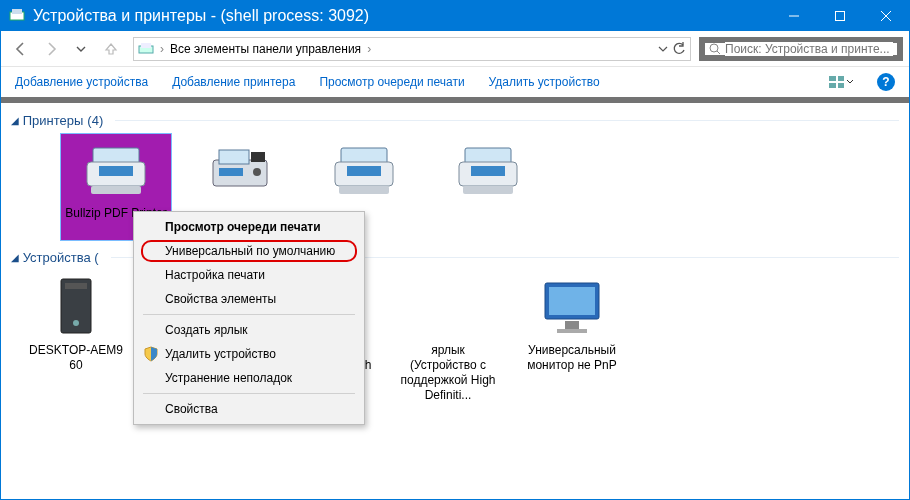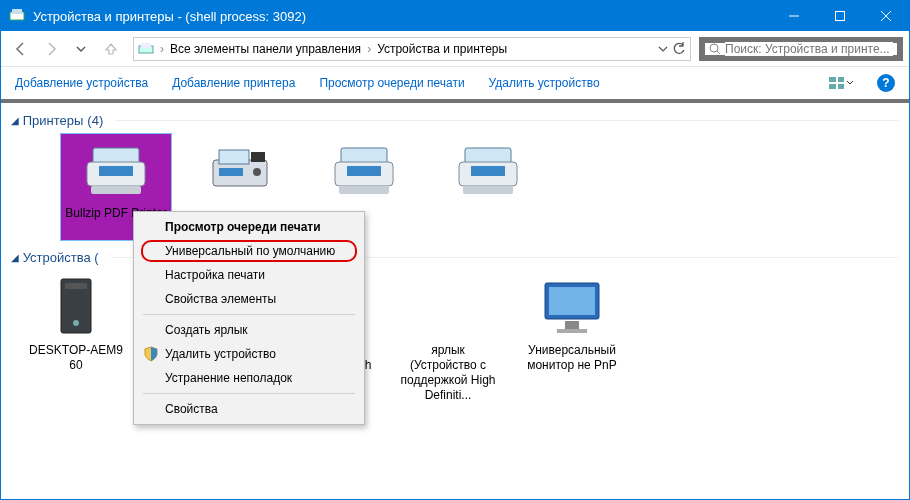--- a/index.html
+++ b/index.html
@@ -1,32 +1,32 @@
 <!DOCTYPE html>
 <html><head>
 <meta charset="utf-8">
 <style>
   * { box-sizing: border-box; margin: 0; padding: 0; font-family: "Segoe UI", Tahoma, sans-serif; }
   body { width: 910px; height: 500px; overflow: hidden; background: #fff; font-size: 12px; color: #000; border: 1px solid #0078d7; }
   
   .titlebar { height: 30px; background: #0078d7; color: #fff; display: flex; align-items: center; }
   .titlebar .icon { width: 16px; height: 16px; margin: 0 8px; }
-  .titlebar .title { flex: 1; font-size: 13px; }
+  .titlebar .title { flex: 1; font-size: 16px; }
   .titlebar .winbtn { width: 46px; height: 30px; display: flex; align-items: center; justify-content: center; }
   
   .navbar { height: 36px; display: flex; align-items: center; border-bottom: 1px solid #e5e5e5; padding: 0 6px; gap: 2px; }
   .navbtn { width: 28px; height: 28px; display: flex; align-items: center; justify-content: center; color: #555; border-radius: 2px; }
   .navbtn.disabled { color: #bbb; }
   .addr { flex: 1; height: 24px; border: 1px solid #ccc; display: flex; align-items: center; padding: 0 4px; gap: 6px; margin: 0 6px; font-size: 12px; }
   .addr .sep { color: #888; }
   .addr .refresh { margin-left: auto; display:flex; align-items:center; gap:4px; color:#555; }
   .search { width: 204px; height: 24px; border: 6px solid #737373; display: flex; align-items: center; padding: 0 4px; color: #888; gap: 4px; }
   .search input { border: none; outline: none; font-size: 12px; width: 100%; color: #333; }
   
-  .toolbar { height: 36px; display: flex; align-items: center; padding: 0 14px; gap: 24px; border-bottom: 4px solid #737373; color: #0066cc; font-size: 12px; }
+  .toolbar { height: 36px; display: flex; align-items: center; padding: 0 14px; gap: 24px; border-bottom: 6px solid #737373; color: #0066cc; font-size: 12px; }
   .toolbar .tool { cursor: default; }
   .toolbar .spacer { flex: 1; }
   .toolbar .iconbtn { width: 24px; height: 24px; display: flex; align-items: center; justify-content: center; color: #333; }
   .helpbtn { width:18px; height:18px; border-radius:50%; background:#0078d7; color:#fff; display:flex; align-items:center; justify-content:center; font-size:12px; font-weight:bold; }
   
   .content { padding: 6px 10px 10px 10px; position: relative; height: calc(500px - 30px - 36px - 36px); overflow: hidden; }
   .group-header { display: flex; align-items: center; color: #1a4e8a; font-size: 13px; margin: 4px 0 6px 0; gap: 4px; }
   .group-header .chev { font-size: 10px; }
   .group-header .line { flex:1; height:1px; background:#e6eef6; margin-left:8px; }
   .items { display: flex; flex-wrap: wrap; gap: 10px 14px; margin-left: 10px; }
@@ -97,21 +97,20 @@
   <div class="addr">
     <span>
       <svg width="16" height="16">
           <rect x="1" y="5" width="14" height="7" fill="#cfe" stroke="#5aa"></rect>
           <rect x="3" y="2" width="10" height="5" fill="#eef"></rect>
         </svg>
     </span>
     <span class="sep">›</span>
     <span>Все элементы панели управления</span>
     <span class="sep">›</span>
-    <span>Устройства и принтеры</span>
     <span class="refresh">
       <span>
           <svg width="10" height="10">
             <path d="M1 3 L5 7 L9 3" fill="none" stroke="#555" stroke-width="1.2"></path>
           </svg>
         </span>
       <span>
           <svg width="14" height="14">
             <path d="M11 3 A5 5 0 1 0 12 8" fill="none" stroke="#555" stroke-width="1.3"></path>
             <path d="M11 0 L11 4 L7 4" fill="none" stroke="#555" stroke-width="1.3"></path>

